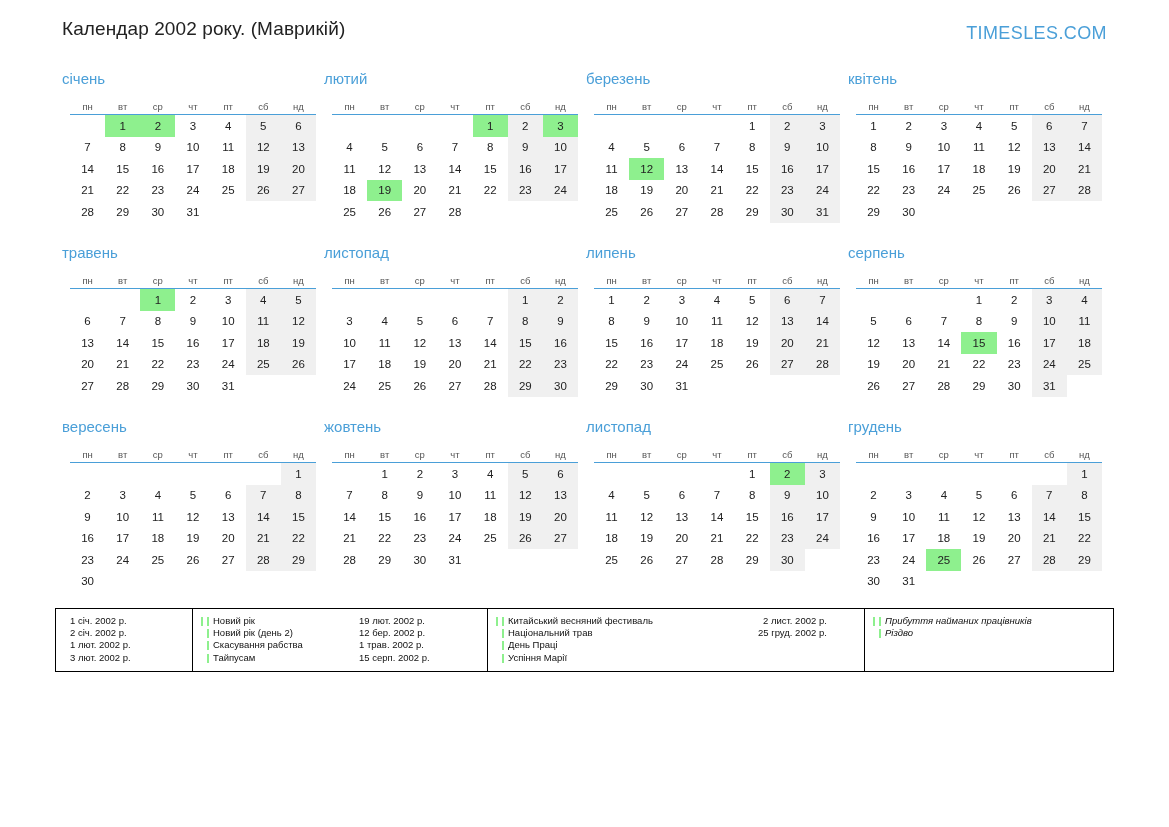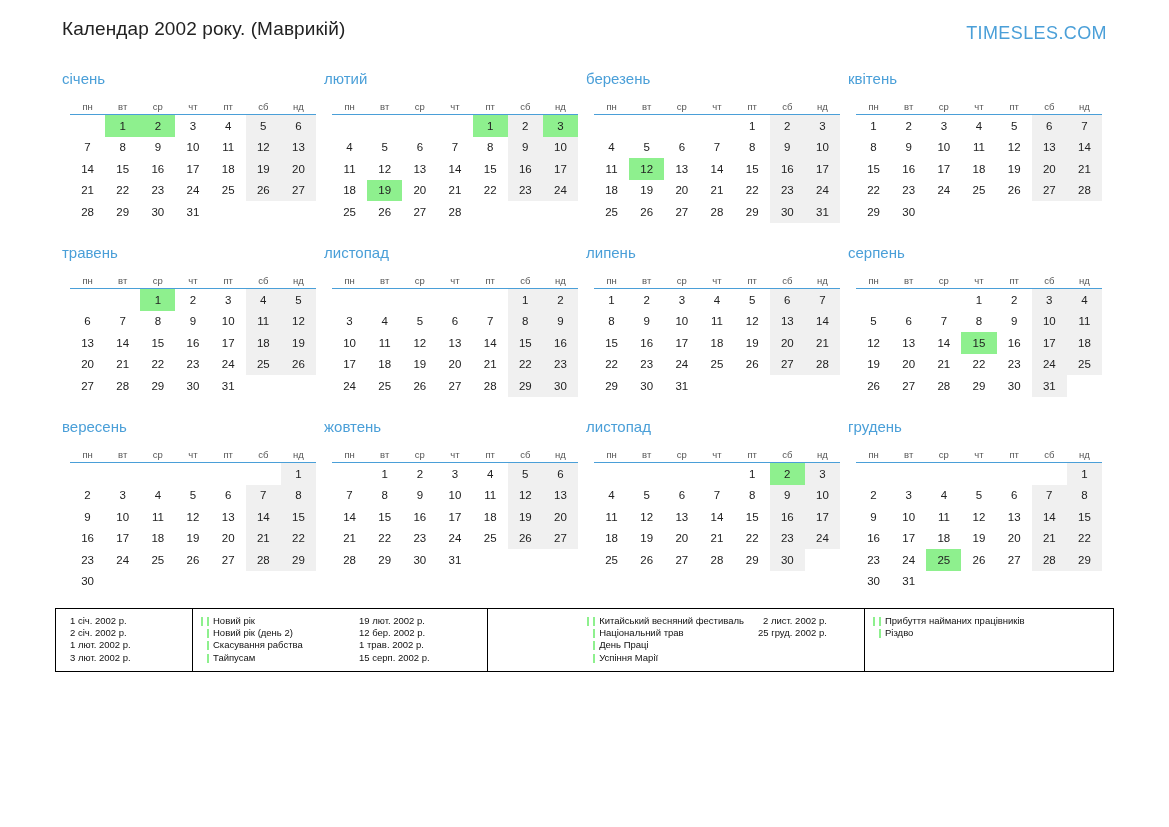--- a/index.html
+++ b/index.html
@@ -115,23 +115,23 @@
     display: flex;
   }
   .legend-col {
     display: flex;
     padding: 6px 0 0 0;
     box-sizing: border-box;
   }
   .legend-col.c1 { width: 136px; padding-left: 14px; }
   .legend-col.c2 { width: 152px; padding-left: 8px; }
   .legend-col.c3 { width: 142px; padding-left: 14px; }
-  .legend-col.c4 { width: 256px; padding-left: 8px; justify-content: flex-end; }
+  .legend-col.c4 { width: 256px; padding-left: 8px; }
   .legend-col.c5 { width: 120px; padding-left: 14px; }
-  .legend-col.c6 { width: 240px; padding-left: 8px; }
+  .legend-col.c6 { width: 240px; padding-left: 8px; font-style: italic; }
   .legend-dates div,
   .legend-names div {
     font-size: 9.5px;
     line-height: 12.2px;
     color: #111111;
     white-space: nowrap;
   }
   .legend-names div {
     padding-left: 6px;
     position: relative;

